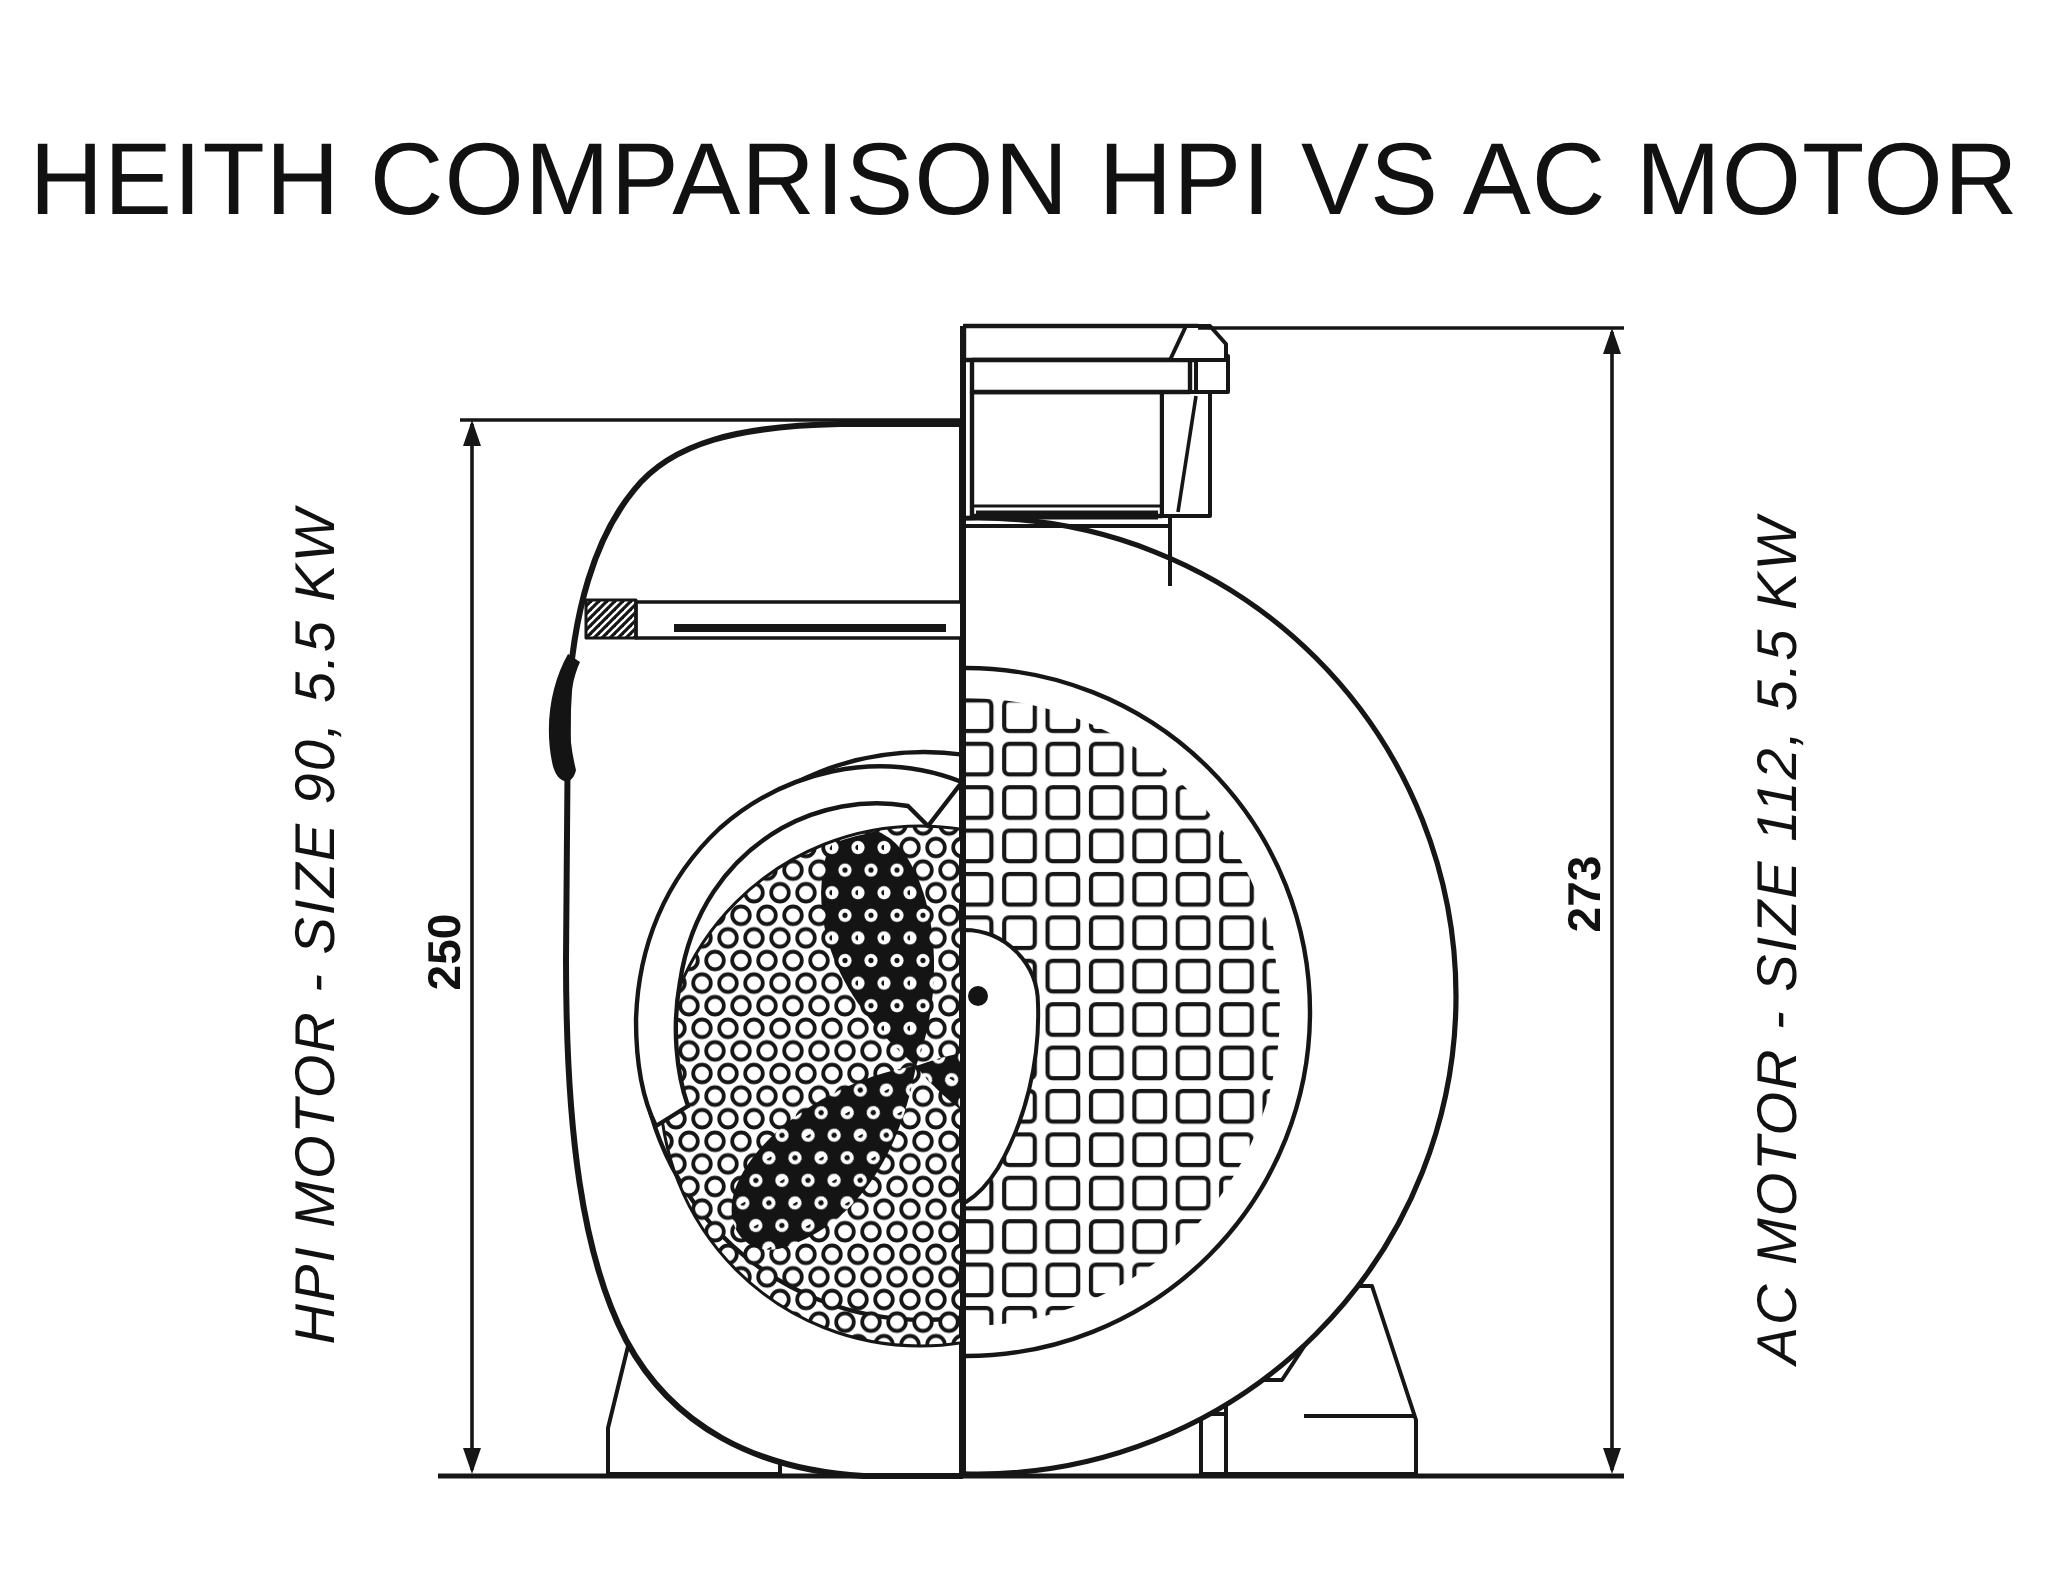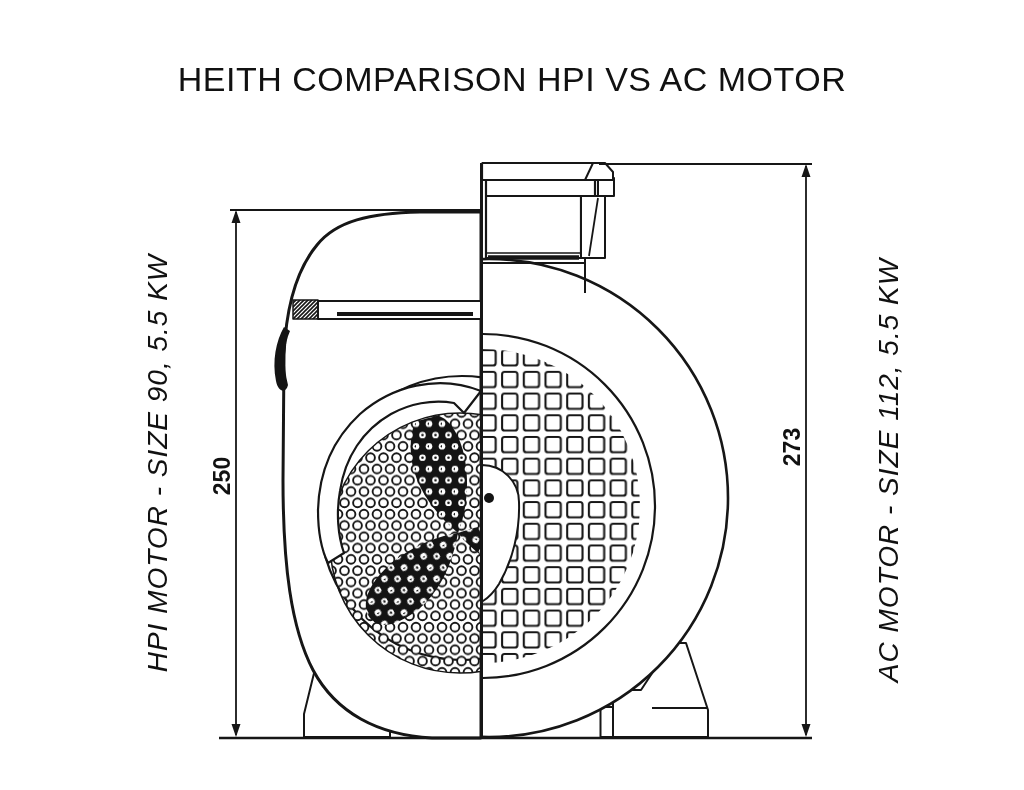--- a/index.html
+++ b/index.html
@@ -3,21 +3,21 @@
 <meta charset="utf-8">
 <style>
   html,body{margin:0;padding:0;background:#e8e8e8;}
   .canvas{
     position:relative;width:1024px;height:790px;background:#ffffff;
     font-family:"Liberation Sans", sans-serif;color:#161616;overflow:hidden;
     margin:0 auto;
   }
   .title{
     position:absolute;top:60px;left:0;width:100%;text-align:center;
-    font-size:34px;letter-spacing:0.5px;font-weight:normal;color:#111;
+    font-size:51px;letter-spacing:0.5px;font-weight:normal;color:#111;
     white-space:nowrap;
   }
   .side-label{
     position:absolute;white-space:nowrap;font-style:italic;font-size:28px;
     letter-spacing:1px;color:#111;
     transform:translate(-50%,-50%) rotate(-90deg);
   }
   .side-label.left{left:158px;top:463px;}
   .side-label.right{left:889px;top:470px;}
   svg{position:absolute;left:0;top:0;}

